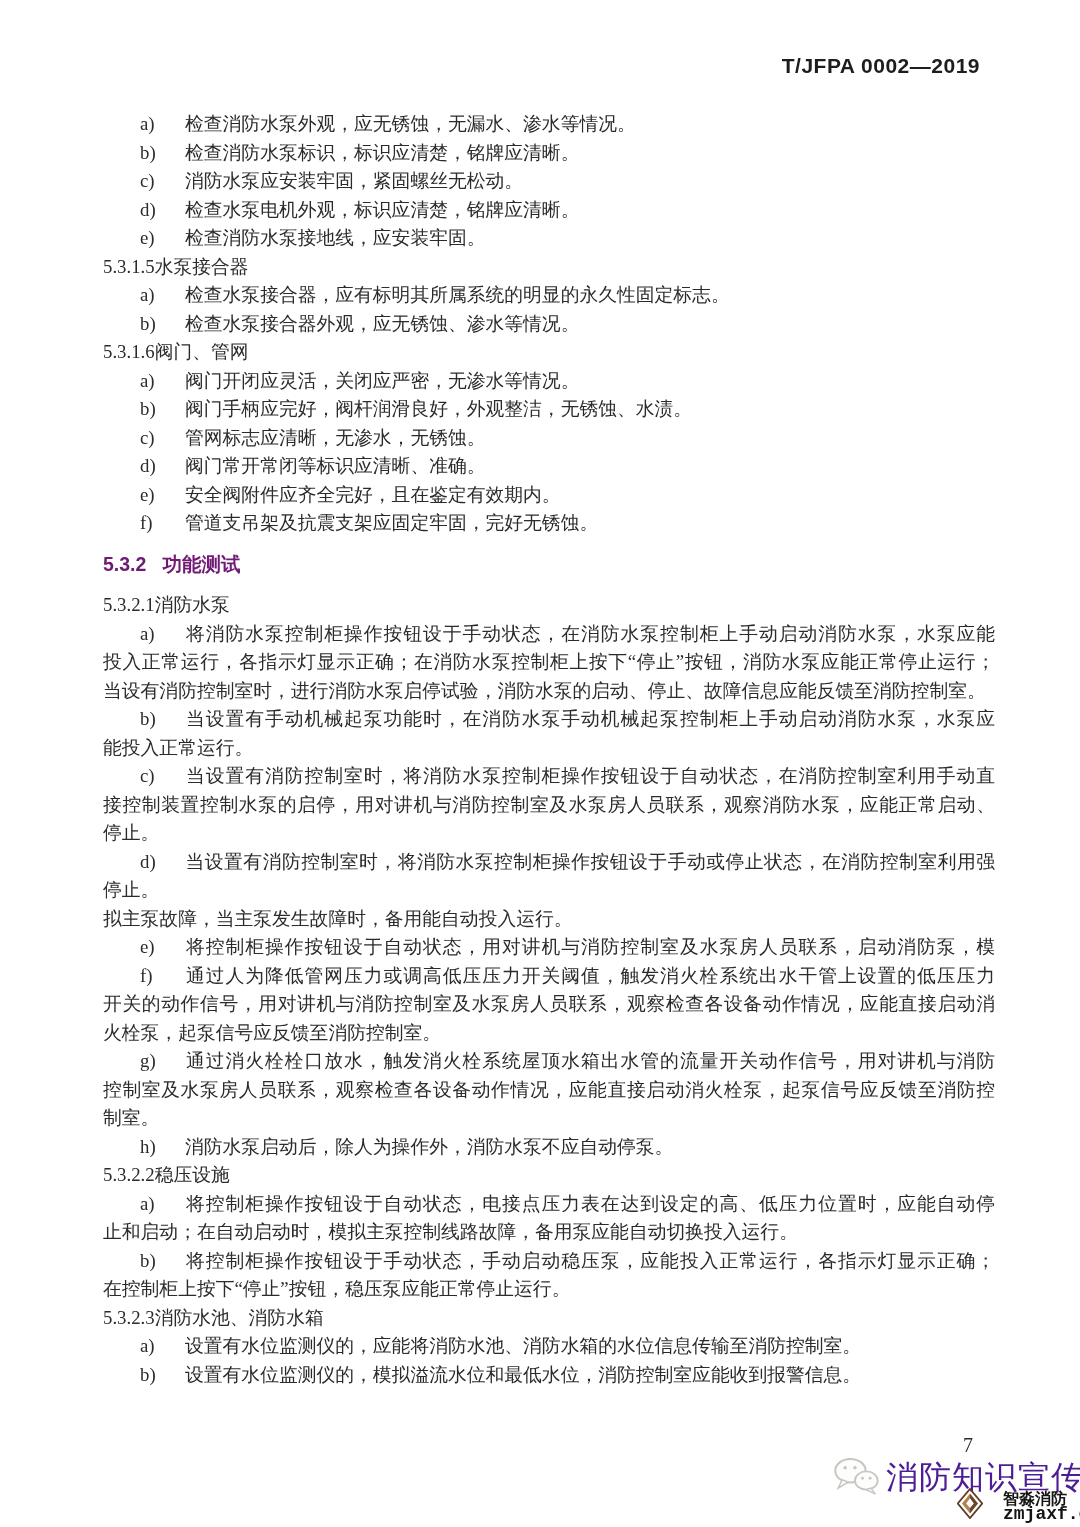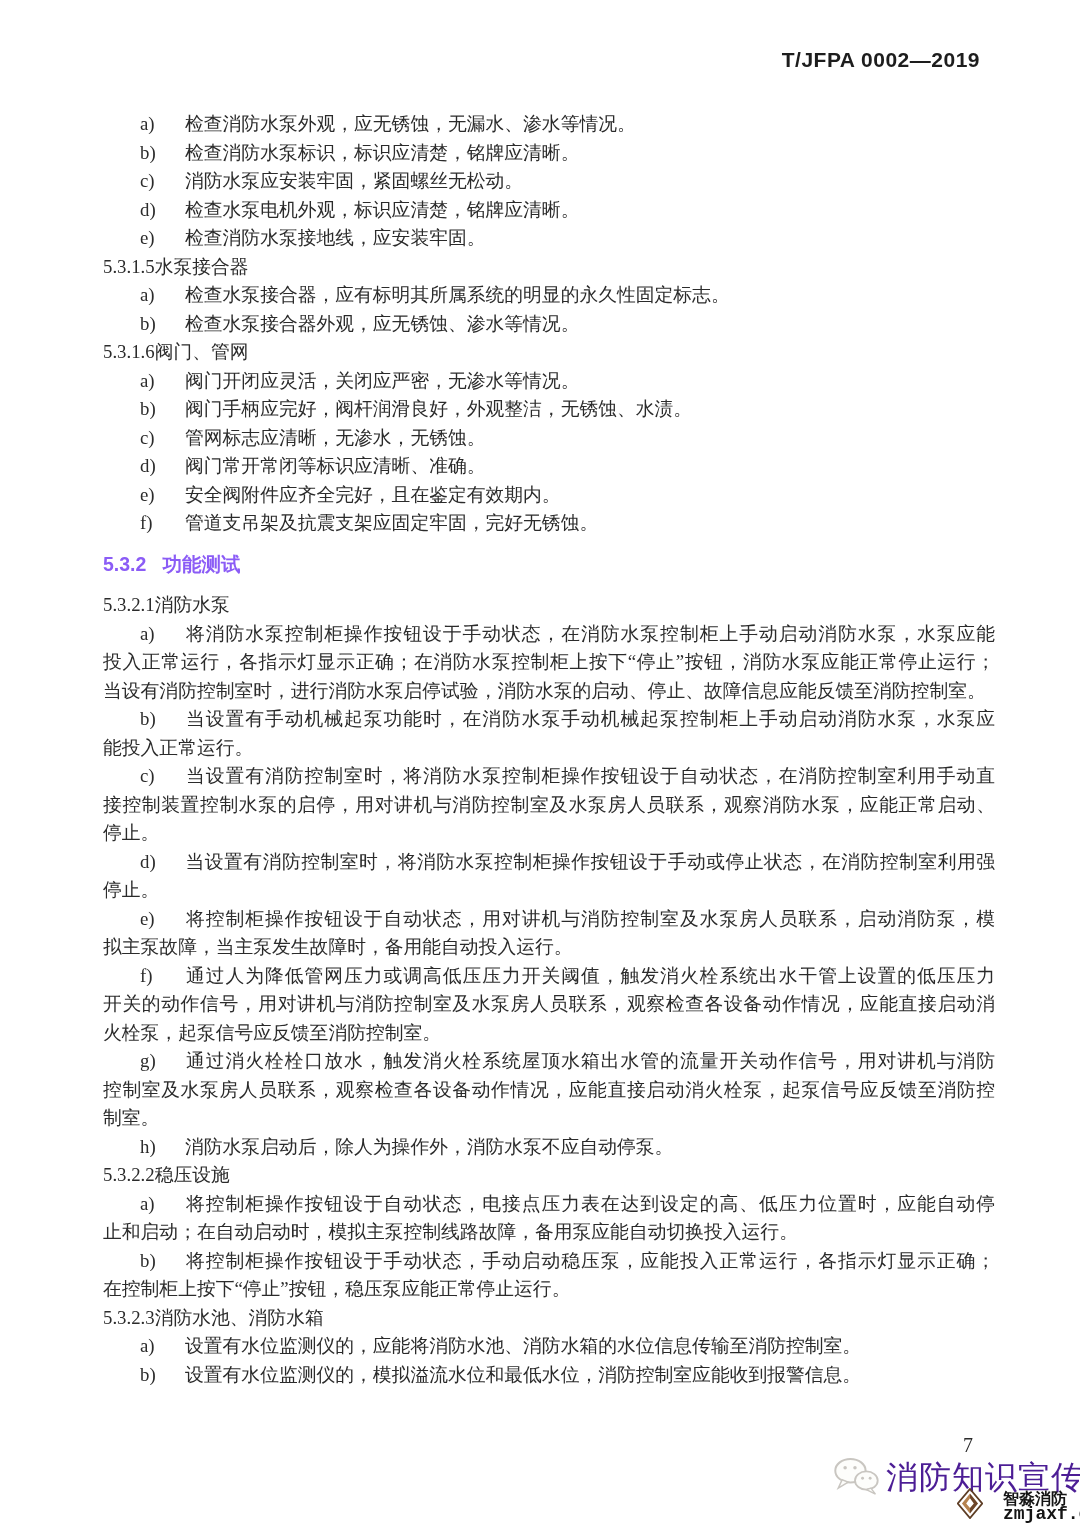--- a/index.html
+++ b/index.html
@@ -6,36 +6,36 @@
   .page {
     position:relative;
     width:1080px; height:1527px;
     background:#ffffff;
     font-family:"Liberation Serif","DejaVu Serif",serif;
     color:#2b2b2b;
     overflow:hidden;
   }
   
   .doc-header {
-    position:absolute; top:48px; right:100px;
+    position:absolute; top:54px; right:100px;
     font-family:"Liberation Sans","DejaVu Sans",sans-serif;
     font-weight:bold; font-size:21px; letter-spacing:0.5px; color:#1d1d1d;
   }
   
   .content {
     position:absolute; left:103px; top:110px; width:892px;
     font-size:18.8px; line-height:28.5px;
   }
   .list-item { white-space:nowrap; }
   .clause-label { display:inline-block; margin-left:37px; width:45px; }
   .section .sec-num { }
   .heading {
     margin:12px 0 13px 0;
     font-family:"Liberation Sans","DejaVu Sans",sans-serif;
-    font-weight:bold; font-size:19.5px; color:#8b5cf6;
+    font-weight:bold; font-size:19.5px; color:#701a75;
   }
   .heading .sec-num { margin-right:16px; }
   .pline {
     white-space:nowrap;
     text-align:justify;
     text-align-last:justify;
     text-justify:inter-character;
   }
   .pline.last { text-align-last:left; }
   
@@ -139,22 +139,22 @@
       <div class="para-item">
         <div class="pline"><span class="clause-label">c)</span>当设置有消防控制室时，将消防水泵控制柜操作按钮设于自动状态，在消防控制室利用手动直</div>
         <div class="pline">接控制装置控制水泵的启停，用对讲机与消防控制室及水泵房人员联系，观察消防水泵，应能正常启动、</div>
         <div class="pline last">停止。</div>
       </div>
       <div class="para-item">
         <div class="pline"><span class="clause-label">d)</span>当设置有消防控制室时，将消防水泵控制柜操作按钮设于手动或停止状态，在消防控制室利用强</div>
         <div class="pline last">停止。</div>
       </div>
       <div class="para-item">
+        <div class="pline last">拟主泵故障，当主泵发生故障时，备用能自动投入运行。</div>
         <div class="pline"><span class="clause-label">e)</span>将控制柜操作按钮设于自动状态，用对讲机与消防控制室及水泵房人员联系，启动消防泵，模</div>
-        <div class="pline last">拟主泵故障，当主泵发生故障时，备用能自动投入运行。</div>
       </div>
       <div class="para-item">
         <div class="pline"><span class="clause-label">f)</span>通过人为降低管网压力或调高低压压力开关阈值，触发消火栓系统出水干管上设置的低压压力</div>
         <div class="pline">开关的动作信号，用对讲机与消防控制室及水泵房人员联系，观察检查各设备动作情况，应能直接启动消</div>
         <div class="pline last">火栓泵，起泵信号应反馈至消防控制室。</div>
       </div>
       <div class="para-item">
         <div class="pline"><span class="clause-label">g)</span>通过消火栓栓口放水，触发消火栓系统屋顶水箱出水管的流量开关动作信号，用对讲机与消防</div>
         <div class="pline">控制室及水泵房人员联系，观察检查各设备动作情况，应能直接启动消火栓泵，起泵信号应反馈至消防控</div>
         <div class="pline last">制室。</div>

